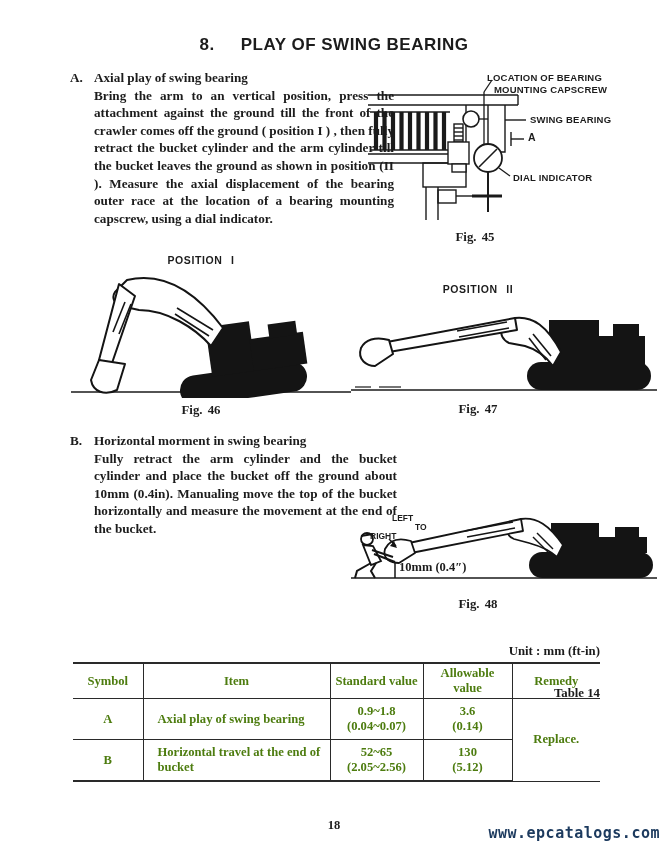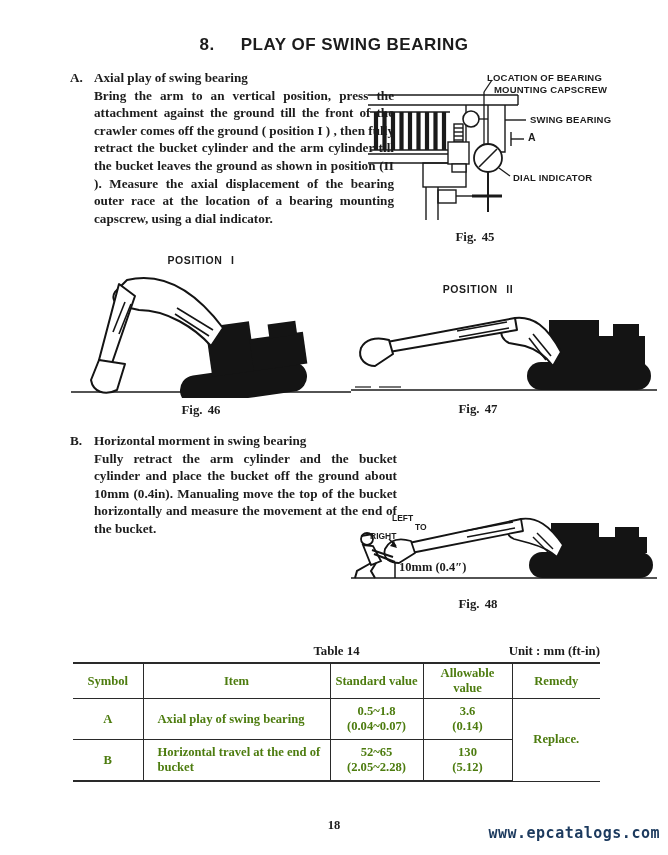--- a/index.html
+++ b/index.html
@@ -39,21 +39,21 @@
   .f45-sb{left:162px;top:52px;}
   .f45-da{left:160px;top:70px;font-size:10.5px;}
   .f45-di{left:145px;top:110px;}
   .f48-label{position:absolute;font:700 8.5px "Liberation Sans",sans-serif;white-space:nowrap;}
   .f48-l1{left:13px;top:8px;padding-left:34px;}
   .f48-l2{left:31px;top:17px;margin-left:39px;}
   .f48-l3{left:25px;top:26px;}
   .f48-gap{position:absolute;left:54px;top:55px;font:700 12.5px "Liberation Serif",serif;white-space:nowrap;}
   .table-block{position:absolute;left:73px;top:644px;width:527px;}
   .table-head-row{position:relative;height:16px;font:700 12.8px "Liberation Serif",serif;}
-  .table-title{position:absolute;left:0;right:0;text-align:center;}
+  .table-title{position:absolute;left:0;right:0;text-align:right;margin-top:42px;}
   .table-unit{position:absolute;right:0;top:0;}
   table.spec{border-collapse:collapse;width:527px;table-layout:fixed;margin-top:2px;
              font:700 12.6px "Liberation Serif",serif;color:#4d7c0f;}
   table.spec th,table.spec td{border-left:1.5px solid #2a2a2a;padding:2px 4px;}
   table.spec th:first-child,table.spec td:first-child{border-left:none;}
   table.spec thead th{border-top:2px solid #2a2a2a;border-bottom:1.5px solid #2a2a2a;
                       height:20px;font-weight:700;text-align:center;}
   table.spec td{height:36px;text-align:center;}
   table.spec tbody tr.rowA td{border-bottom:1.5px solid #2a2a2a;}
   table.spec tbody tr.rowB td{border-bottom:2px solid #2a2a2a;}
@@ -266,35 +266,35 @@
           <th>Standard value</th>
           <th>Allowable value</th>
           <th>Remedy</th>
         </tr>
       </thead>
       <tbody>
         <tr class="rowA">
           <td>A</td>
           <td class="item">Axial play of swing bearing</td>
           <td>
-            <div>0.5~1.8</div>
+            <div>0.9~1.8</div>
             <div>(0.04~0.07)</div>
           </td>
           <td>
             <div>3.6</div>
             <div>(0.14)</div>
           </td>
           <td class="remedy" rowspan="2">Replace.</td>
         </tr>
         <tr class="rowB">
           <td>B</td>
           <td class="item">Horizontal travel at the end of bucket</td>
           <td>
             <div>52~65</div>
-            <div>(2.05~2.28)</div>
+            <div>(2.05~2.56)</div>
           </td>
           <td>
             <div>130</div>
             <div>(5.12)</div>
           </td>
         </tr>
       </tbody>
     </table>
   </div>
 

